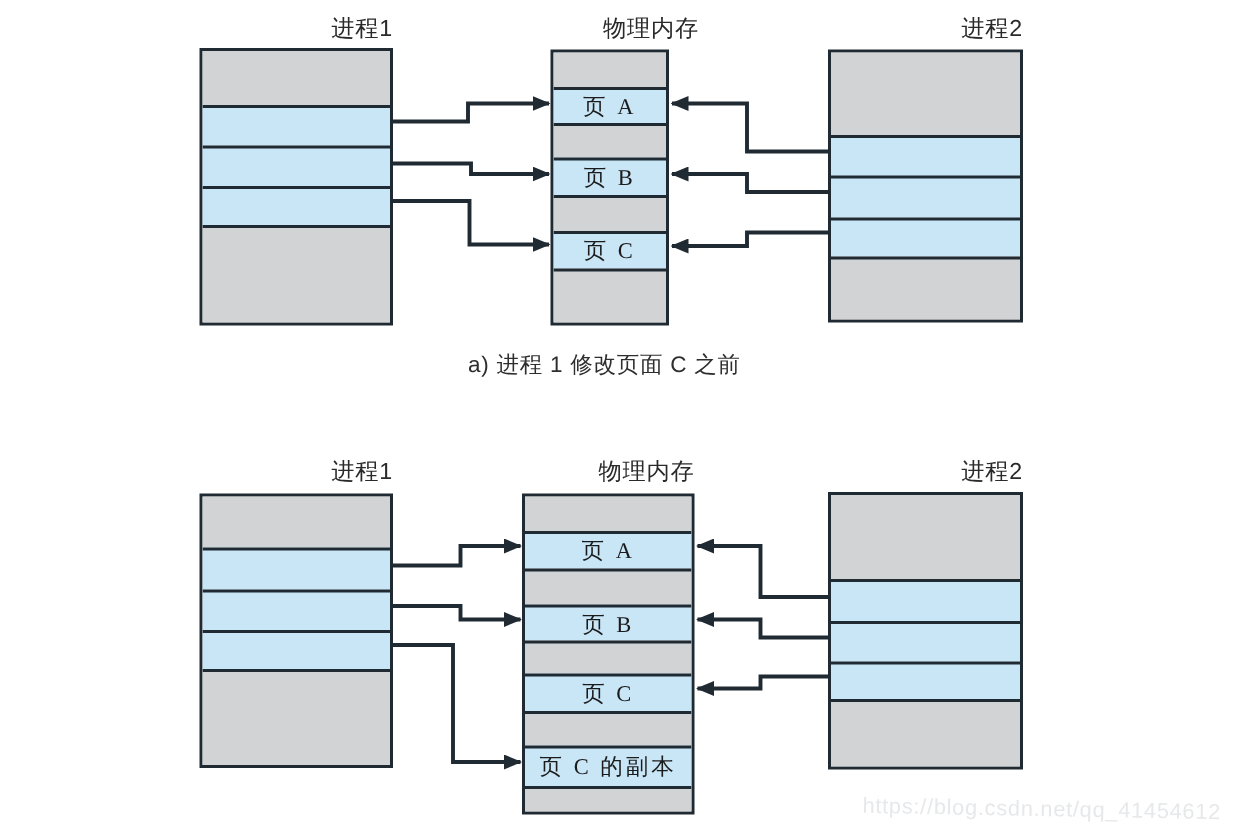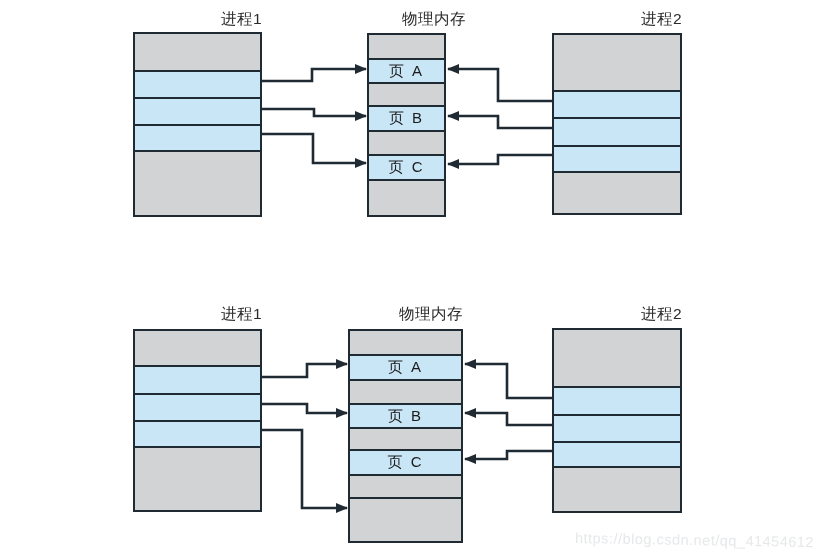--- a/index.html
+++ b/index.html
@@ -13,21 +13,21 @@
   }
   html,body{margin:0;padding:0;background:#fff;}
   .canvas{
     position:relative;width:833px;height:560px;background:#ffffff;
     font-family:"Liberation Sans","DejaVu Sans",sans-serif;overflow:hidden;
   }
   .box{
     position:absolute;display:flex;flex-direction:column;
     border:2px solid var(--border);box-sizing:border-box;overflow:hidden;background:#fff;
   }
-  .seg{flex:0 0 auto;box-sizing:border-box;}
+  .seg{flex:0 0 auto;box-sizing:border-box;font-family:Liberation Serif, serif;}
   .seg + .seg{border-top:2px solid var(--border);}
   .seg.fill{flex:1 1 auto;}
   .seg.blue{background:var(--page-fill);}
   .seg.gray{background:var(--block-fill);}
   .seg.label{
     display:flex;align-items:center;justify-content:center;
     font-size:15px;color:#1b1b1b;letter-spacing:2px;white-space:nowrap;
   }
   .title{
     position:absolute;font-size:15.5px;color:var(--title-text);
@@ -100,20 +100,21 @@
   </div>
 
   <div class="box" style="left:552px;top:33px;width:130px;height:182px;">
     <div class="seg gray" style="height:55px;"></div>
     <div class="seg blue" style="height:27px;"></div>
     <div class="seg blue" style="height:28px;"></div>
     <div class="seg blue" style="height:26px;"></div>
     <div class="seg gray fill"></div>
   </div>
 
+  <div class="caption" style="left:253px;top:234px;width:300px;">a) 进程 1 修改页面 C 之前</div>
 
   <div class="title" style="left:133px;top:304px;width:129px;">进程1</div>
   <div class="title" style="left:348px;top:304px;width:115px;">物理内存</div>
   <div class="title" style="left:552px;top:304px;width:130px;">进程2</div>
 
   <div class="box" style="left:133px;top:329px;width:129px;height:183px;">
     <div class="seg gray" style="height:34px;"></div>
     <div class="seg blue" style="height:28px;"></div>
     <div class="seg blue" style="height:27px;"></div>
     <div class="seg blue" style="height:26px;"></div>
@@ -121,20 +122,21 @@
   </div>
 
   <div class="box" style="left:348px;top:329px;width:115px;height:214px;">
     <div class="seg gray" style="height:23px;"></div>
     <div class="seg blue label" style="height:25px;">页 A</div>
     <div class="seg gray" style="height:24px;"></div>
     <div class="seg blue label" style="height:24px;">页 B</div>
     <div class="seg gray" style="height:22px;"></div>
     <div class="seg blue label" style="height:25px;">页 C</div>
     <div class="seg gray" style="height:23px;"></div>
+    <div class="seg blue label" style="height:27px;">页 C 的副本</div>
     <div class="seg gray fill"></div>
   </div>
 
   <div class="box" style="left:552px;top:328px;width:130px;height:185px;">
     <div class="seg gray" style="height:56px;"></div>
     <div class="seg blue" style="height:28px;"></div>
     <div class="seg blue" style="height:27px;"></div>
     <div class="seg blue" style="height:25px;"></div>
     <div class="seg gray fill"></div>
   </div>

